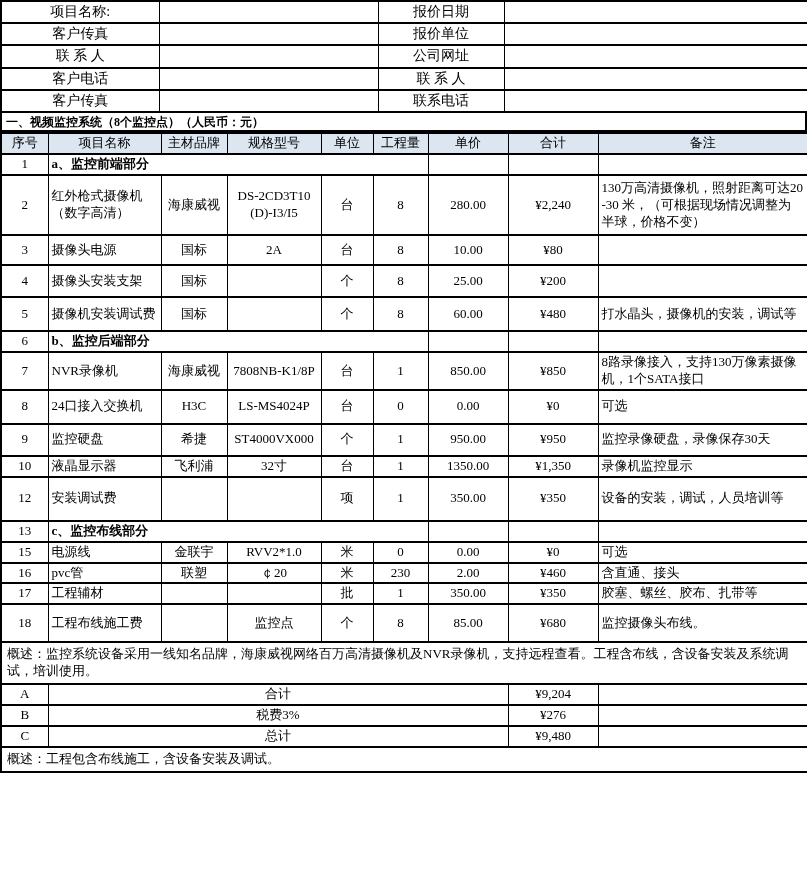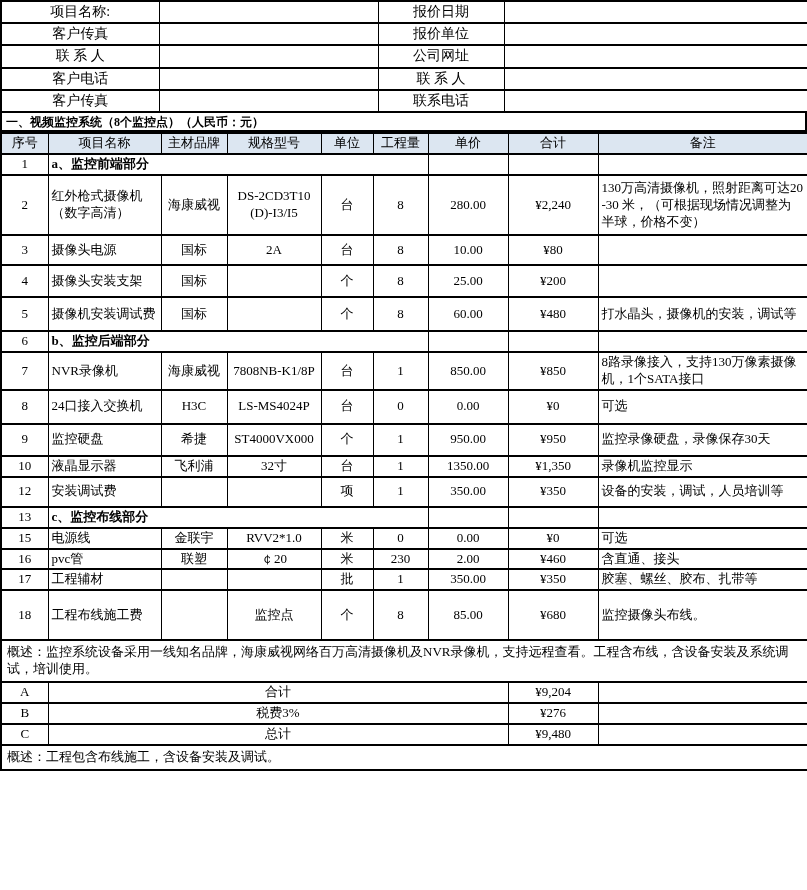--- a/index.html
+++ b/index.html
@@ -224,21 +224,21 @@
           <td class="c">10</td>
           <td class="l">液晶显示器</td>
           <td class="c">飞利浦</td>
           <td class="c">32寸</td>
           <td class="c">台</td>
           <td class="c">1</td>
           <td class="c">1350.00</td>
           <td class="c">¥1,350</td>
           <td class="l">录像机监控显示</td>
         </tr>
-        <tr style="height: 30px; padding-left: 33px;">
+        <tr style="height: 44px; padding-left: 33px;">
           <td class="c">12</td>
           <td class="l">安装调试费</td>
           <td class="c"></td>
           <td class="c"></td>
           <td class="c">项</td>
           <td class="c">1</td>
           <td class="c">350.00</td>
           <td class="c">¥350</td>
           <td class="l">设备的安装，调试，人员培训等</td>
         </tr>
@@ -275,21 +275,21 @@
           <td class="c">17</td>
           <td class="l">工程辅材</td>
           <td class="c"></td>
           <td class="c"></td>
           <td class="c">批</td>
           <td class="c">1</td>
           <td class="c">350.00</td>
           <td class="c">¥350</td>
           <td class="l">胶塞、螺丝、胶布、扎带等</td>
         </tr>
-        <tr style="height: 50px;">
+        <tr style="height: 38px;">
           <td class="c">18</td>
           <td class="l">工程布线施工费</td>
           <td class="c"></td>
           <td class="c">监控点</td>
           <td class="c">个</td>
           <td class="c">8</td>
           <td class="c">85.00</td>
           <td class="c">¥680</td>
           <td class="l">监控摄像头布线。</td>
         </tr>

